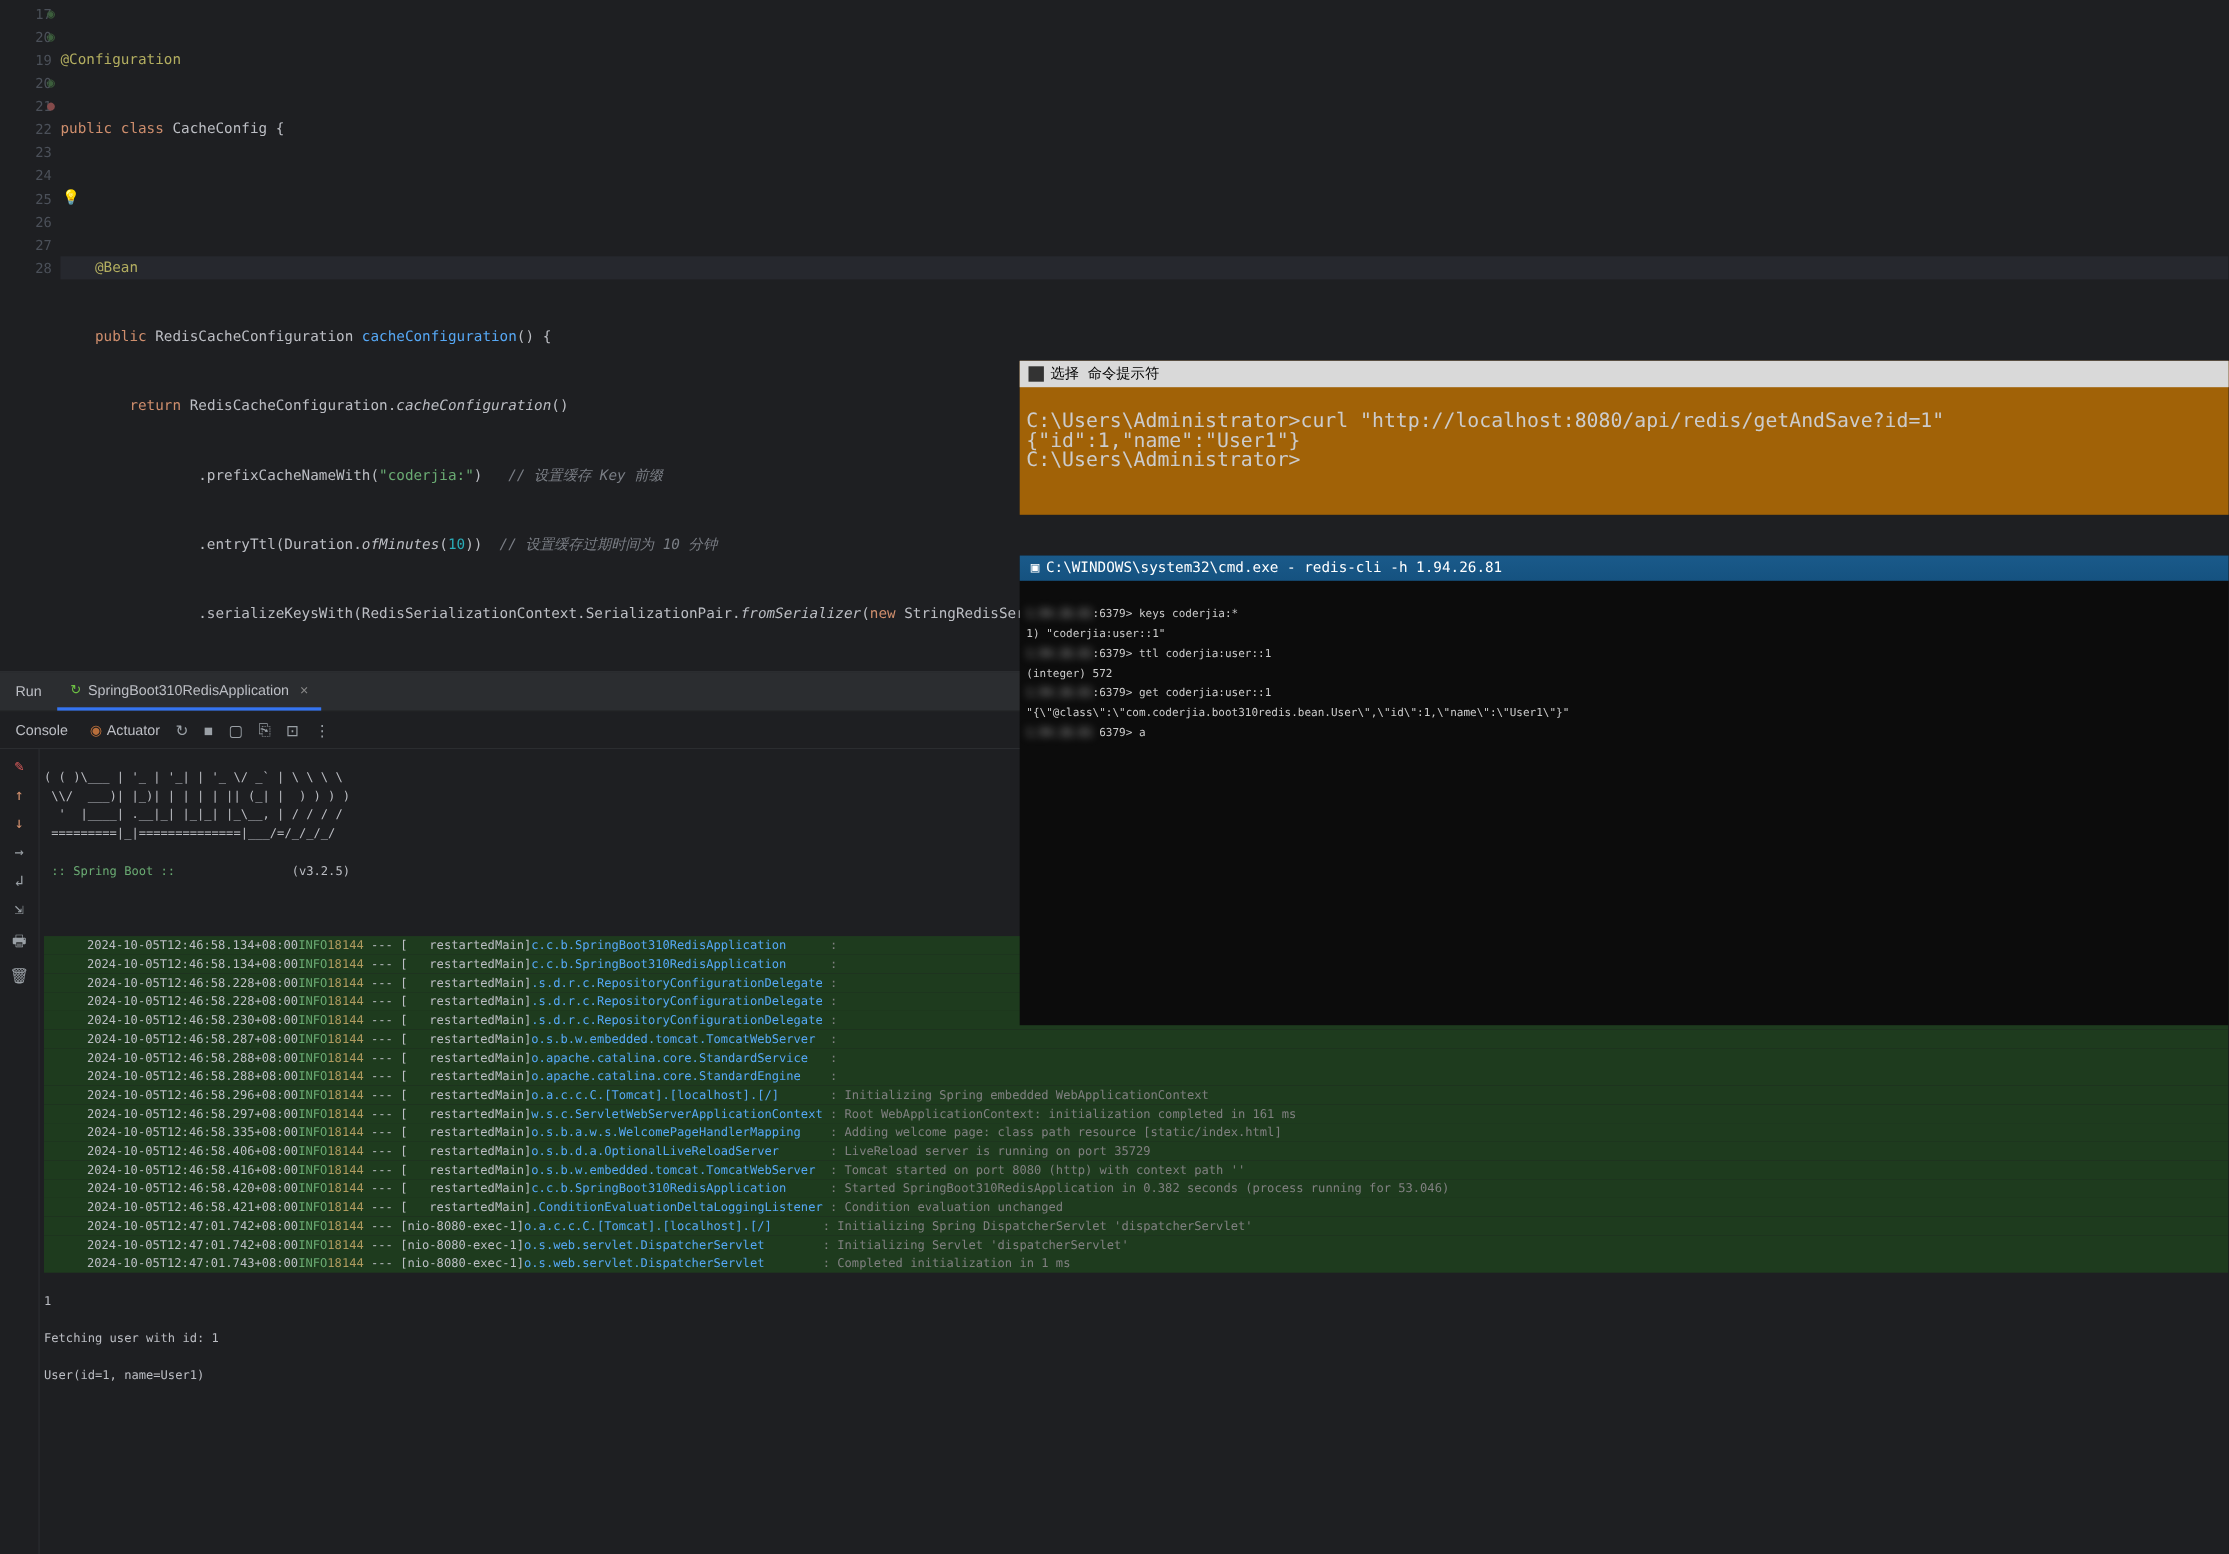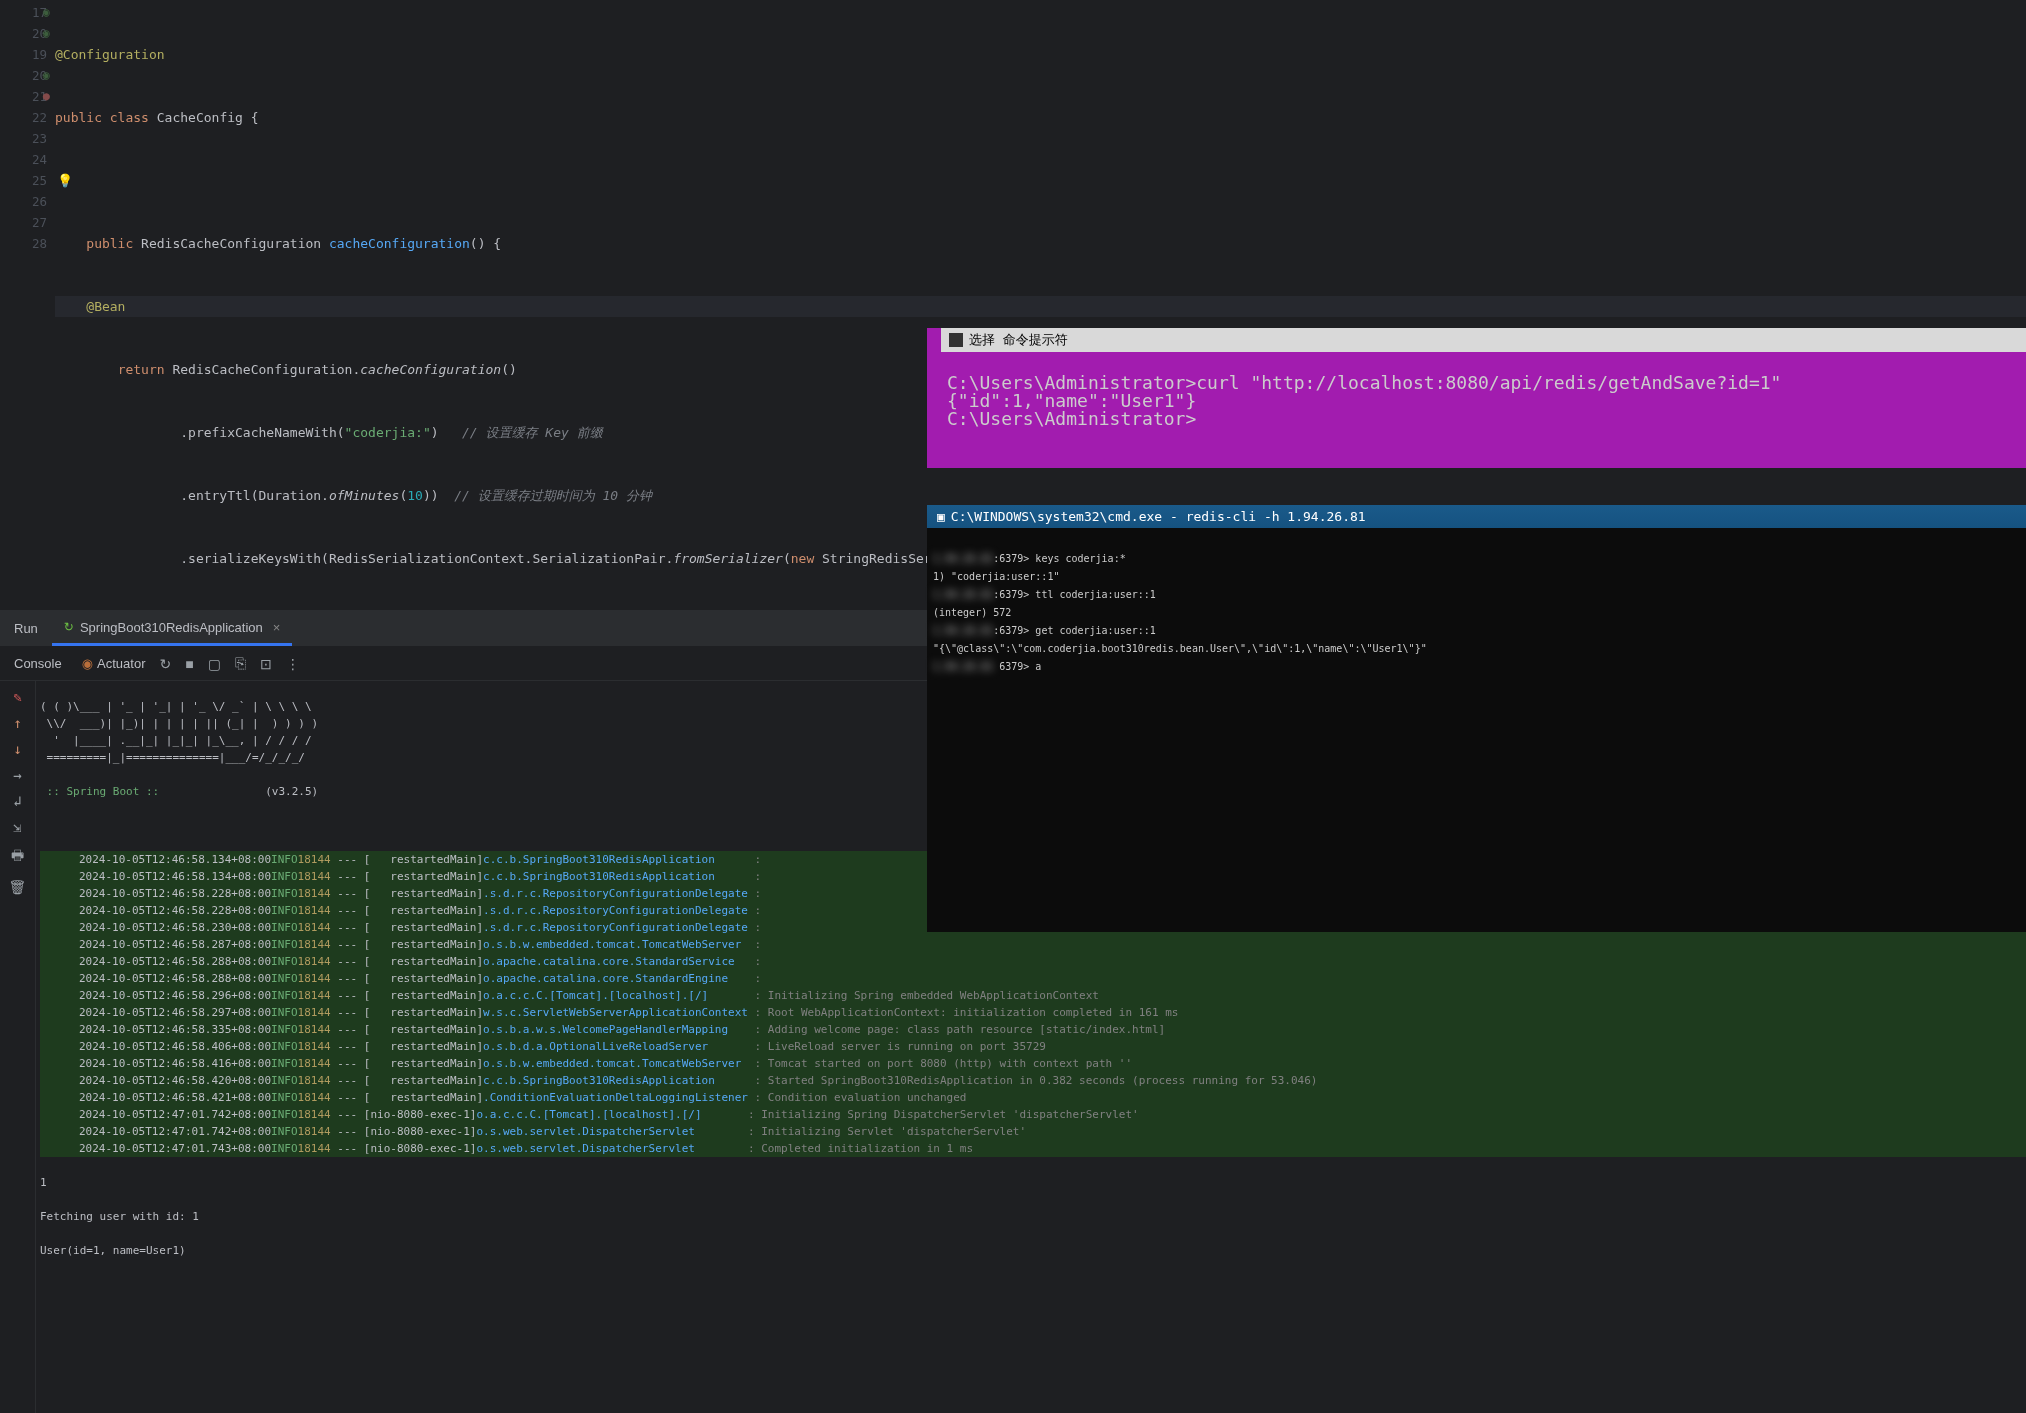--- a/index.html
+++ b/index.html
@@ -138,24 +138,23 @@
 .logger { color: #56a8f5; }
 .msg { color: #808080; }
 .plain { color: #bcbec4; }
 
 
 .cmd-window {
   position: absolute;
   top: 328px;
   left: 927px;
   width: 1100px;
-  background: #a21caf;
+  background: #a16207;
   color: #ccc;
   font-family: 'SimSun', 'Consolas', monospace;
-  padding-left: 14px;
 }
 .cmd-title {
   background: #d9d9d9;
   color: #000;
   padding: 3px 8px;
   font-size: 13px;
   display: flex;
   align-items: center;
   gap: 6px;
 }
@@ -222,22 +221,22 @@
     <div>24</div>
     <div>25</div>
     <div>26</div>
     <div>27</div>
     <div>28</div>
   </div>
   <div class="code">
     <div class="line"><span class="annotation">@Configuration</span></div>
     <div class="line"><span class="keyword">public</span><span class="keyword"> class </span><span class="type">CacheConfig</span><span> {</span></div>
     <div class="line"><span class="bulb">💡</span></div>
+    <div class="line highlighted">    <span class="annotation">@Bean</span></div>
     <div class="line">    <span class="keyword">public </span><span class="type">RedisCacheConfiguration </span><span class="method-decl">cacheConfiguration</span><span>() {</span></div>
-    <div class="line highlighted">    <span class="annotation">@Bean</span></div>
     <div class="line">        <span class="keyword">return </span><span>RedisCacheConfiguration.</span><span class="static-method">cacheConfiguration</span><span>()</span></div>
     <div class="line">                <span>.prefixCacheNameWith(</span><span class="string">"coderjia:"</span><span>)   </span><span class="comment">// 设置缓存 Key 前缀</span></div>
     <div class="line">                <span>.entryTtl(Duration.</span><span class="static-method">ofMinutes</span><span>(</span><span class="number">10</span><span>))  </span><span class="comment">// 设置缓存过期时间为 10 分钟</span></div>
     <div class="line">                <span>.serializeKeysWith(RedisSerializationContext.SerializationPair.</span><span class="static-method">fromSerializer</span><span>(</span><span class="keyword">new </span><span>StringRedisSerializer())) </span><span class="comment">// 自定义 Key 序列化器</span></div>
     <div class="line">                <span>.serializeValuesWith(RedisSerializationContext.SerializationPair.</span><span class="static-method">fromSerializer</span><span>(</span><span class="keyword">new </span><span>GenericJackson2JsonRedisSerializer())); </span><span class="comment">// 自定义 Value 序列化器</span></div>
     <div class="line">    <span>}</span></div>
     <div class="line"><span>}</span></div>
   </div>
 </div>
 

